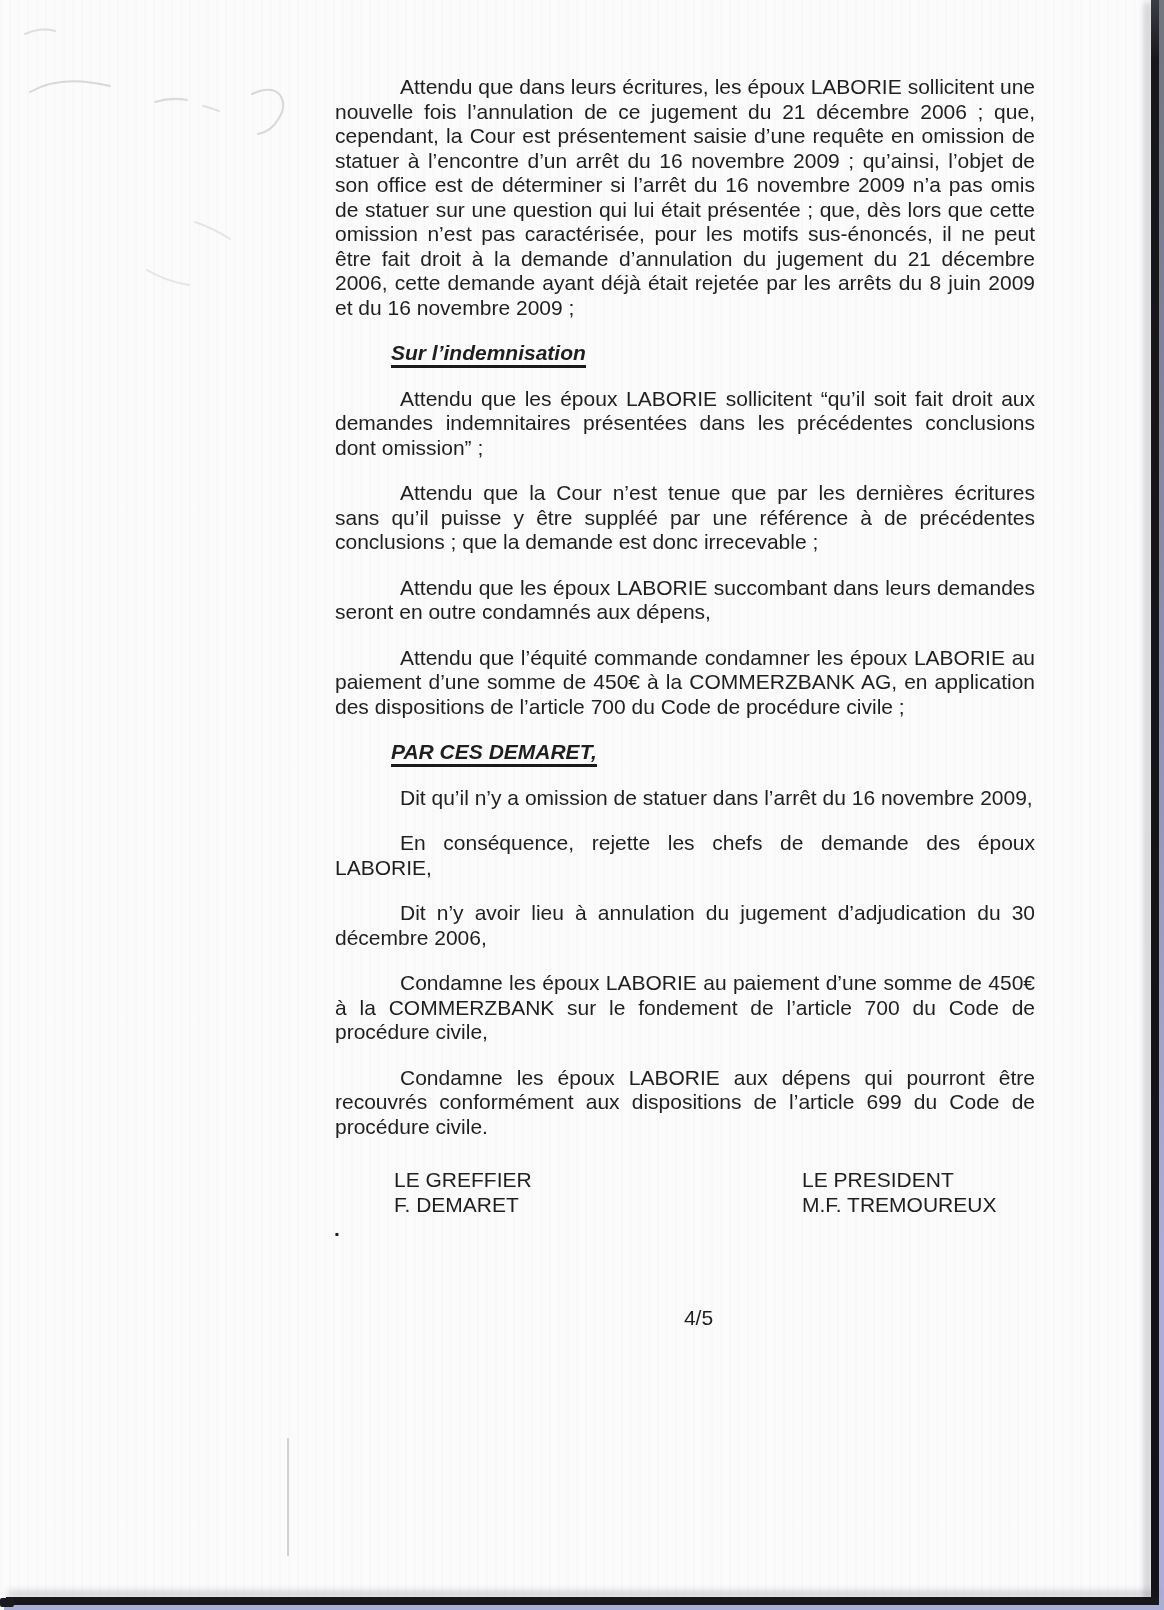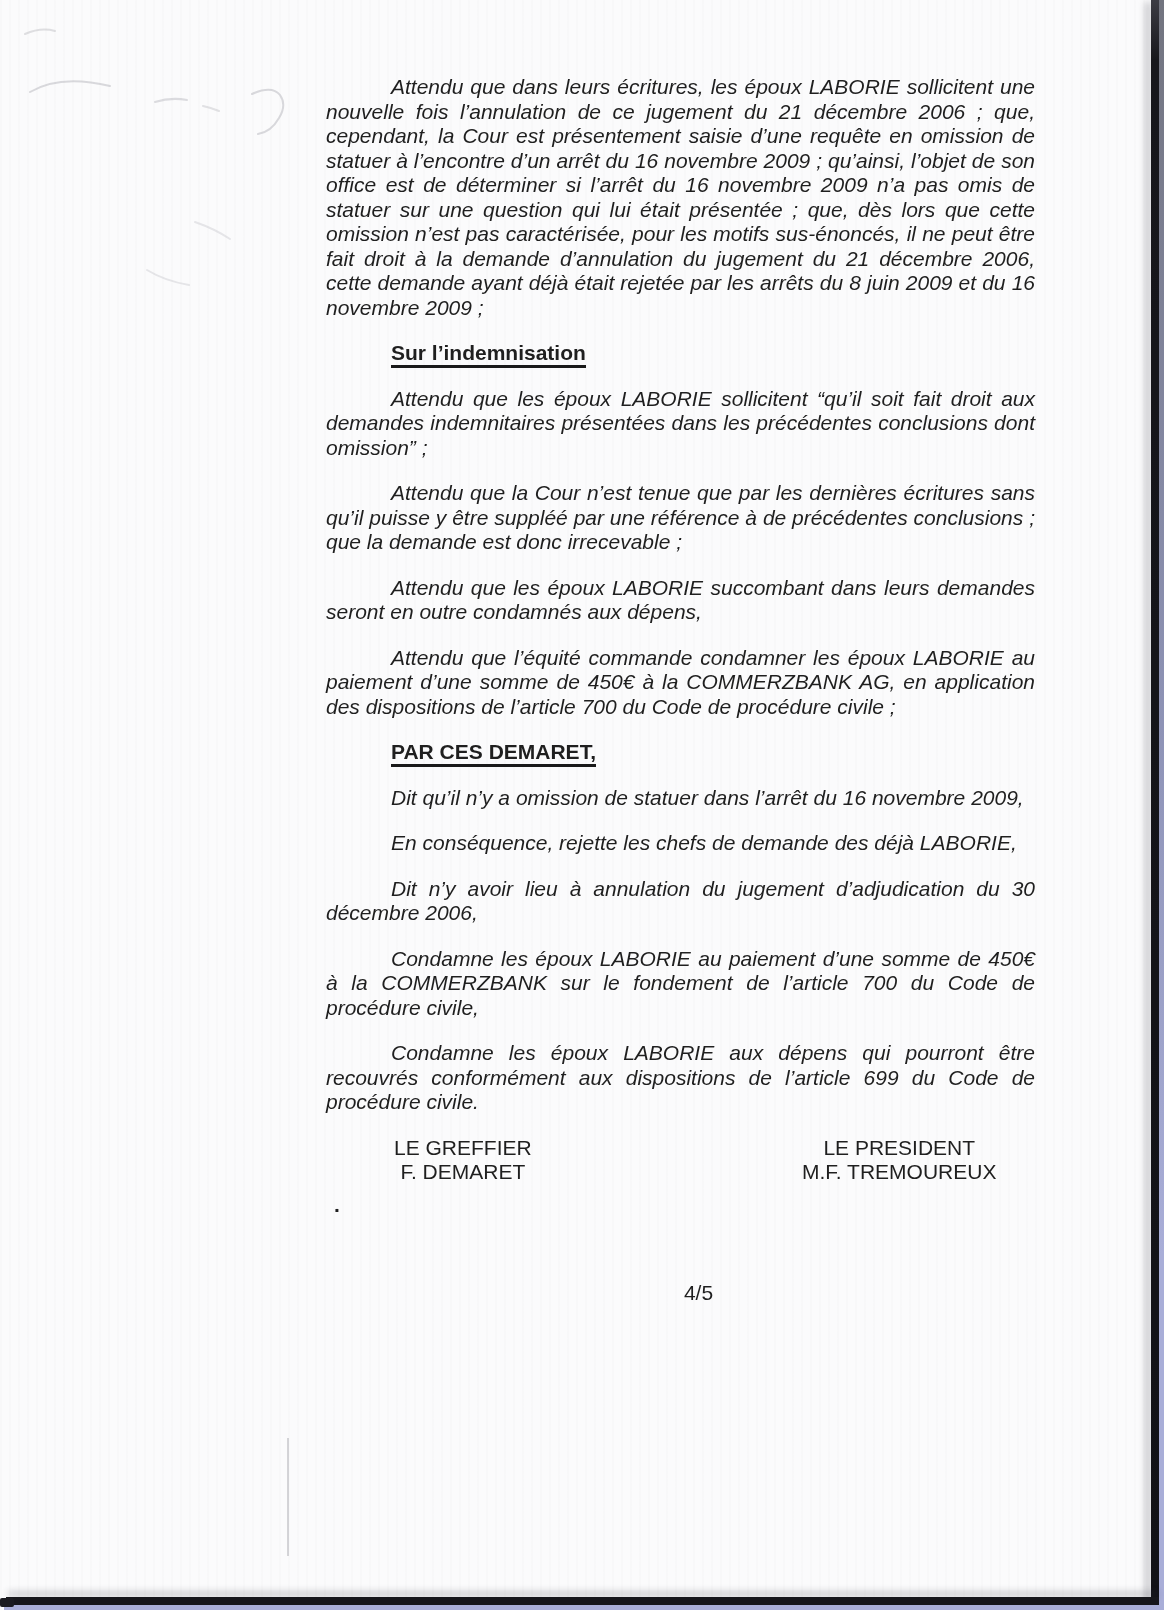--- a/index.html
+++ b/index.html
@@ -14,38 +14,38 @@
   .scan-noise {
     position:absolute; inset:0;
     background:repeating-linear-gradient(90deg, rgba(0,0,0,0.013) 0 2px, rgba(0,0,0,0) 2px 9px);
     pointer-events:none;
   }
   .content {
     position:absolute; left:326px; top:75px; width:709px;
     font-size:21px; line-height:24.5px;
   }
   .para {
-    margin:0 0 21px 0;
+    margin:0 0 21px 9px;
     text-align:justify;
     text-indent:65px;
-    font-style:italic;
   }
   .para.no-indent { text-indent:0; }
   .section-heading {
     margin:0 0 21px 0;
     font-size:21px; line-height:24.5px;
     font-weight:bold;
     text-indent:65px;
   }
   .section-heading .u {
     border-bottom:3px solid #1a1a1a;
     padding-bottom:1px;
+    font-style:italic;
   }
   .sig-row { position:relative; height:49px; }
-  .sig { position:absolute; top:0; white-space:nowrap;text-align:center; }
+  .sig { position:absolute; top:8px; white-space:nowrap; }
   .sig-left  { left:68px; }
   .sig-right { left:440px;margin-left:36px; }
   .stray-dot { margin:8px 0 0 8px; font-weight:bold; }
   .page-number { margin-top:64px; text-align:center; padding-left:36px; }
 
   
   .edge-right-black {
     position:absolute; top:0; right:5px; width:8px; height:100%;
     background:linear-gradient(to bottom, #3c3c44 0, #17171c 60px, #121217 100%);
     box-shadow:-7px 0 7px -2px rgba(45,45,58,0.38);
@@ -102,21 +102,21 @@
 
   <p class="para">Attendu que les époux LABORIE succombant dans leurs demandes seront en outre condamnés aux dépens,</p>
 
   <p class="para">Attendu que l’équité commande condamner les époux LABORIE au paiement d’une somme de 450€ à la COMMERZBANK AG, en application des dispositions de l’article 700 du Code de procédure civile ;</p>
 
   <h2 class="section-heading"><span class="u">PAR CES DEMARET,</span></h2>
 
 
   <p class="para">Dit qu’il n’y a omission de statuer dans l’arrêt du 16 novembre 2009,</p>
 
-  <p class="para">En conséquence, rejette les chefs de demande des déjà LABORIE,</p>
+  <p class="para">En conséquence, rejette les chefs de demande des époux LABORIE,</p>
 
   <p class="para">Dit n’y avoir lieu à annulation du jugement d’adjudication du 30 décembre 2006,</p>
 
 
   <p class="para">Condamne les époux LABORIE au paiement d’une somme de 450€ à la COMMERZBANK sur le fondement de l’article 700 du Code de procédure civile,</p>
 
   <p class="para">Condamne les époux LABORIE aux dépens qui pourront être recouvrés conformément aux dispositions de l’article 699 du Code de procédure civile.</p>
 
 
   <div class="sig-row">

